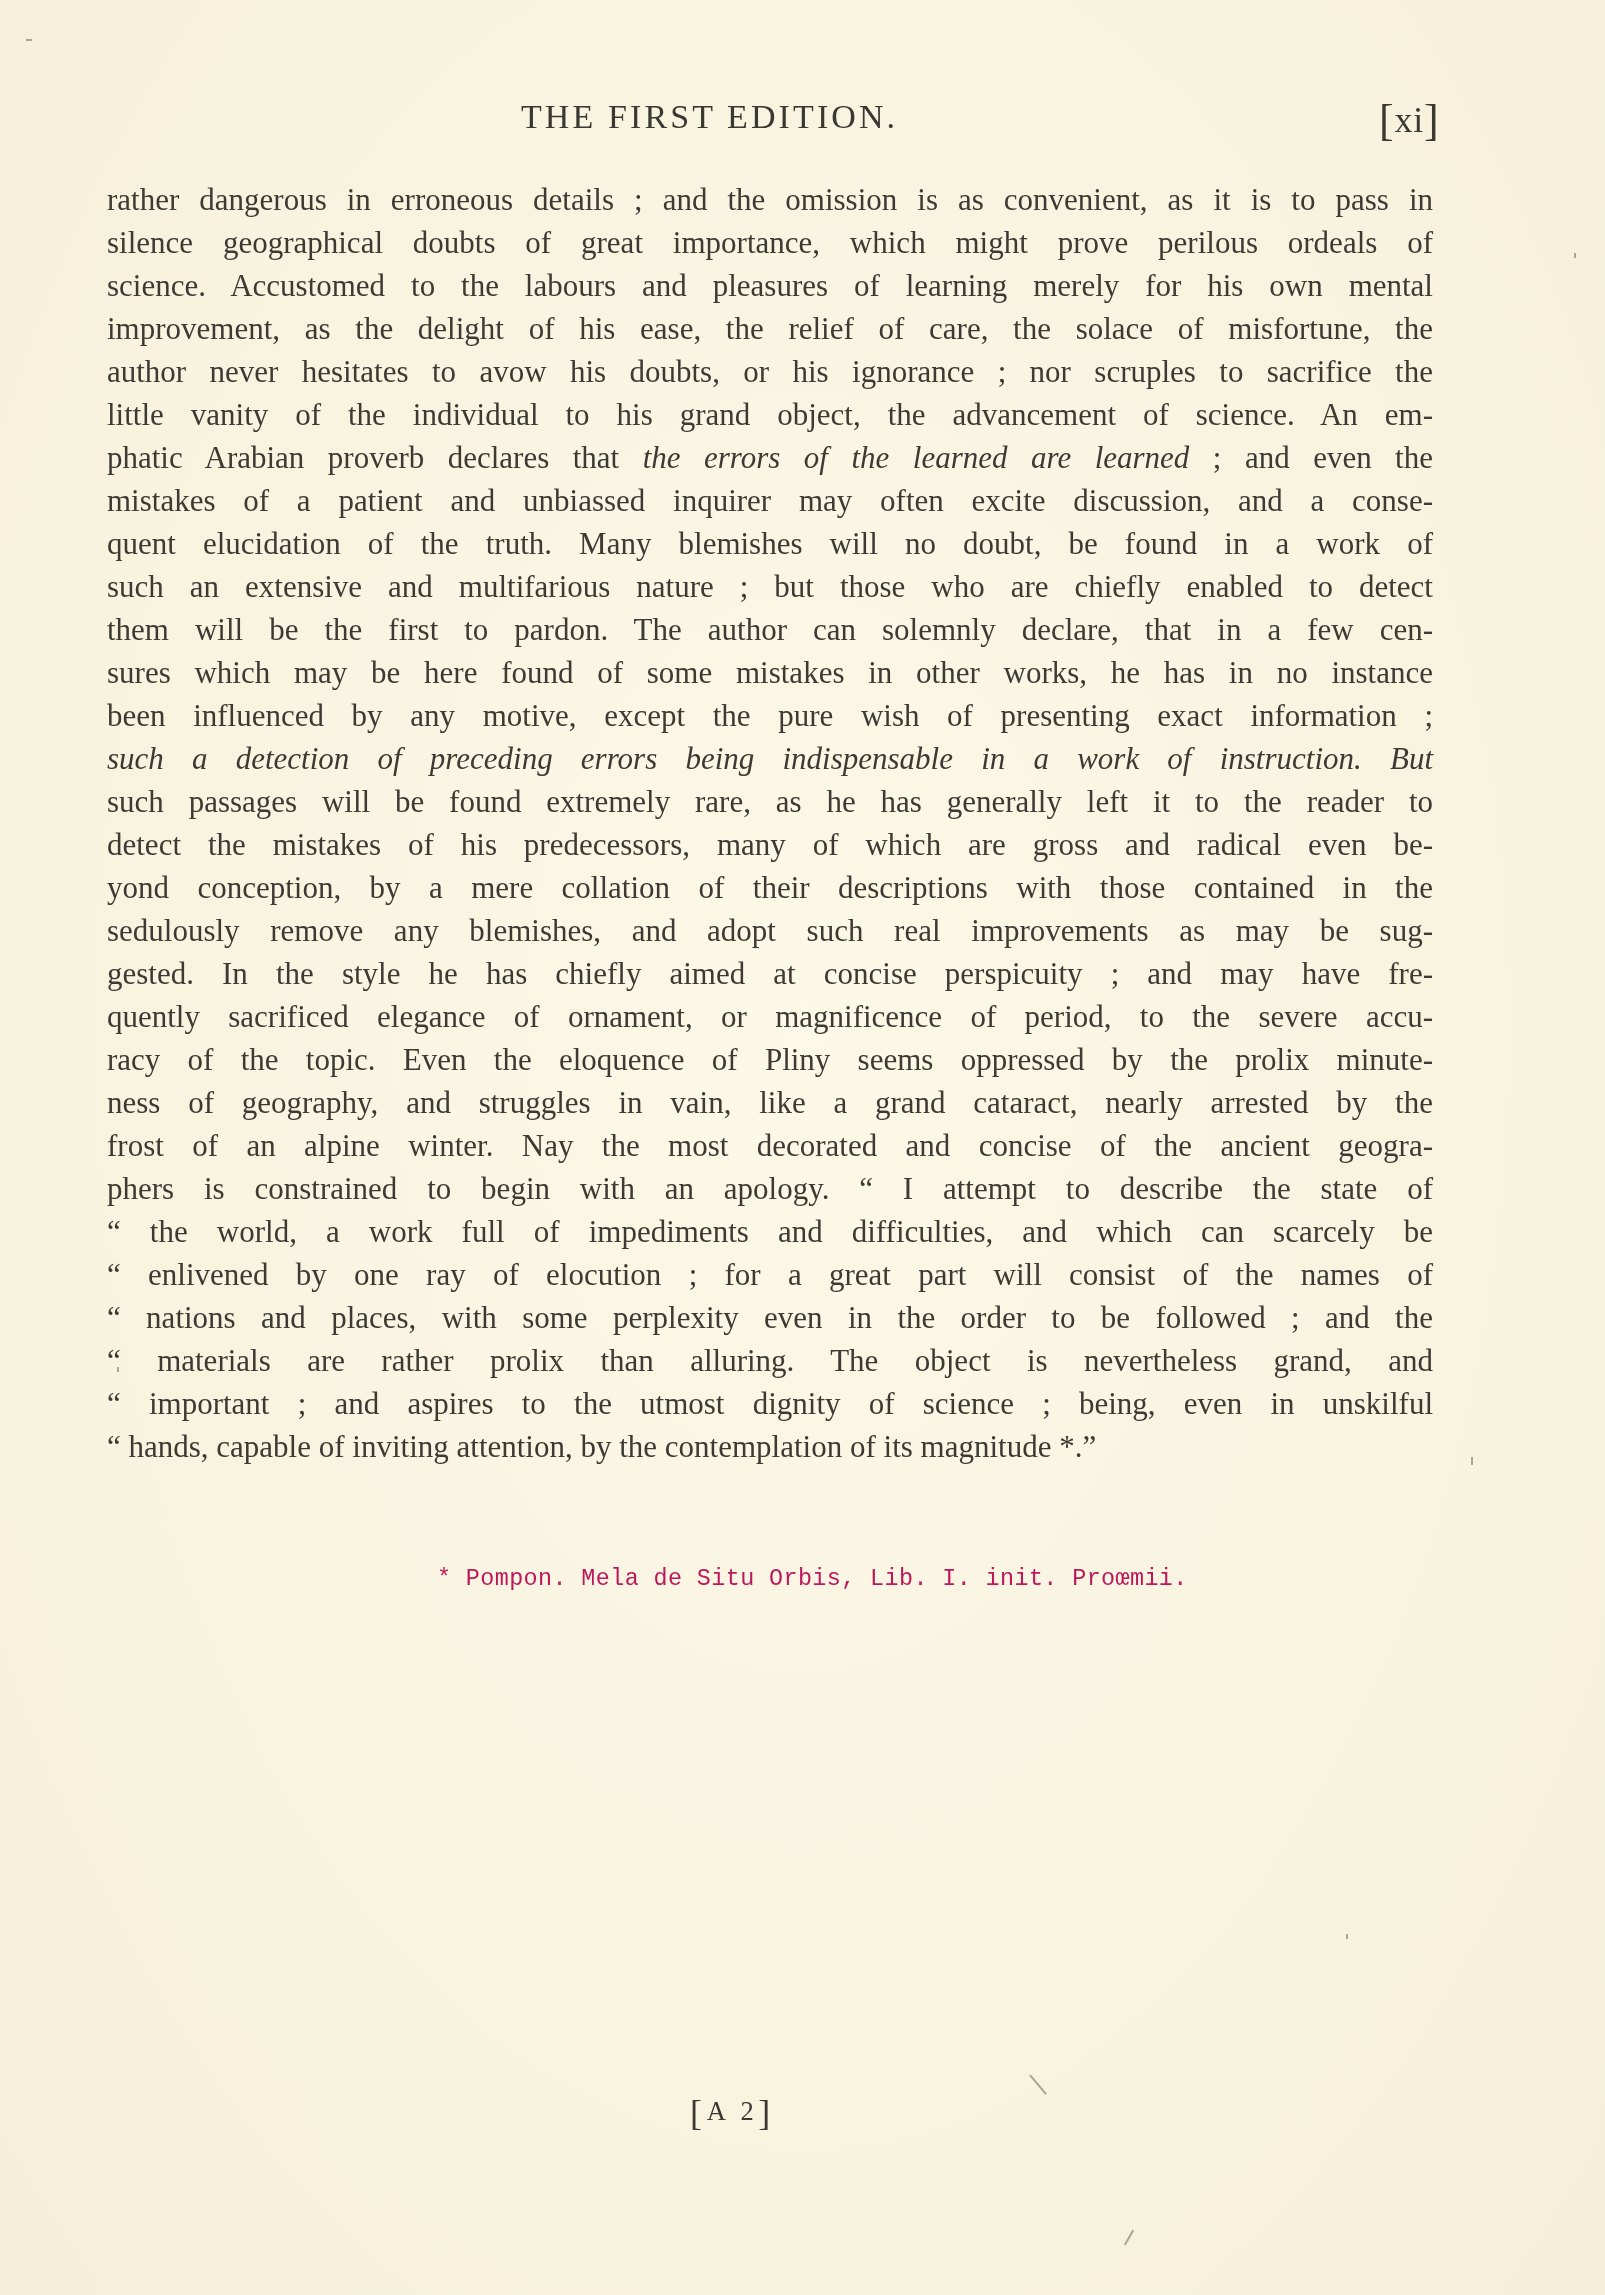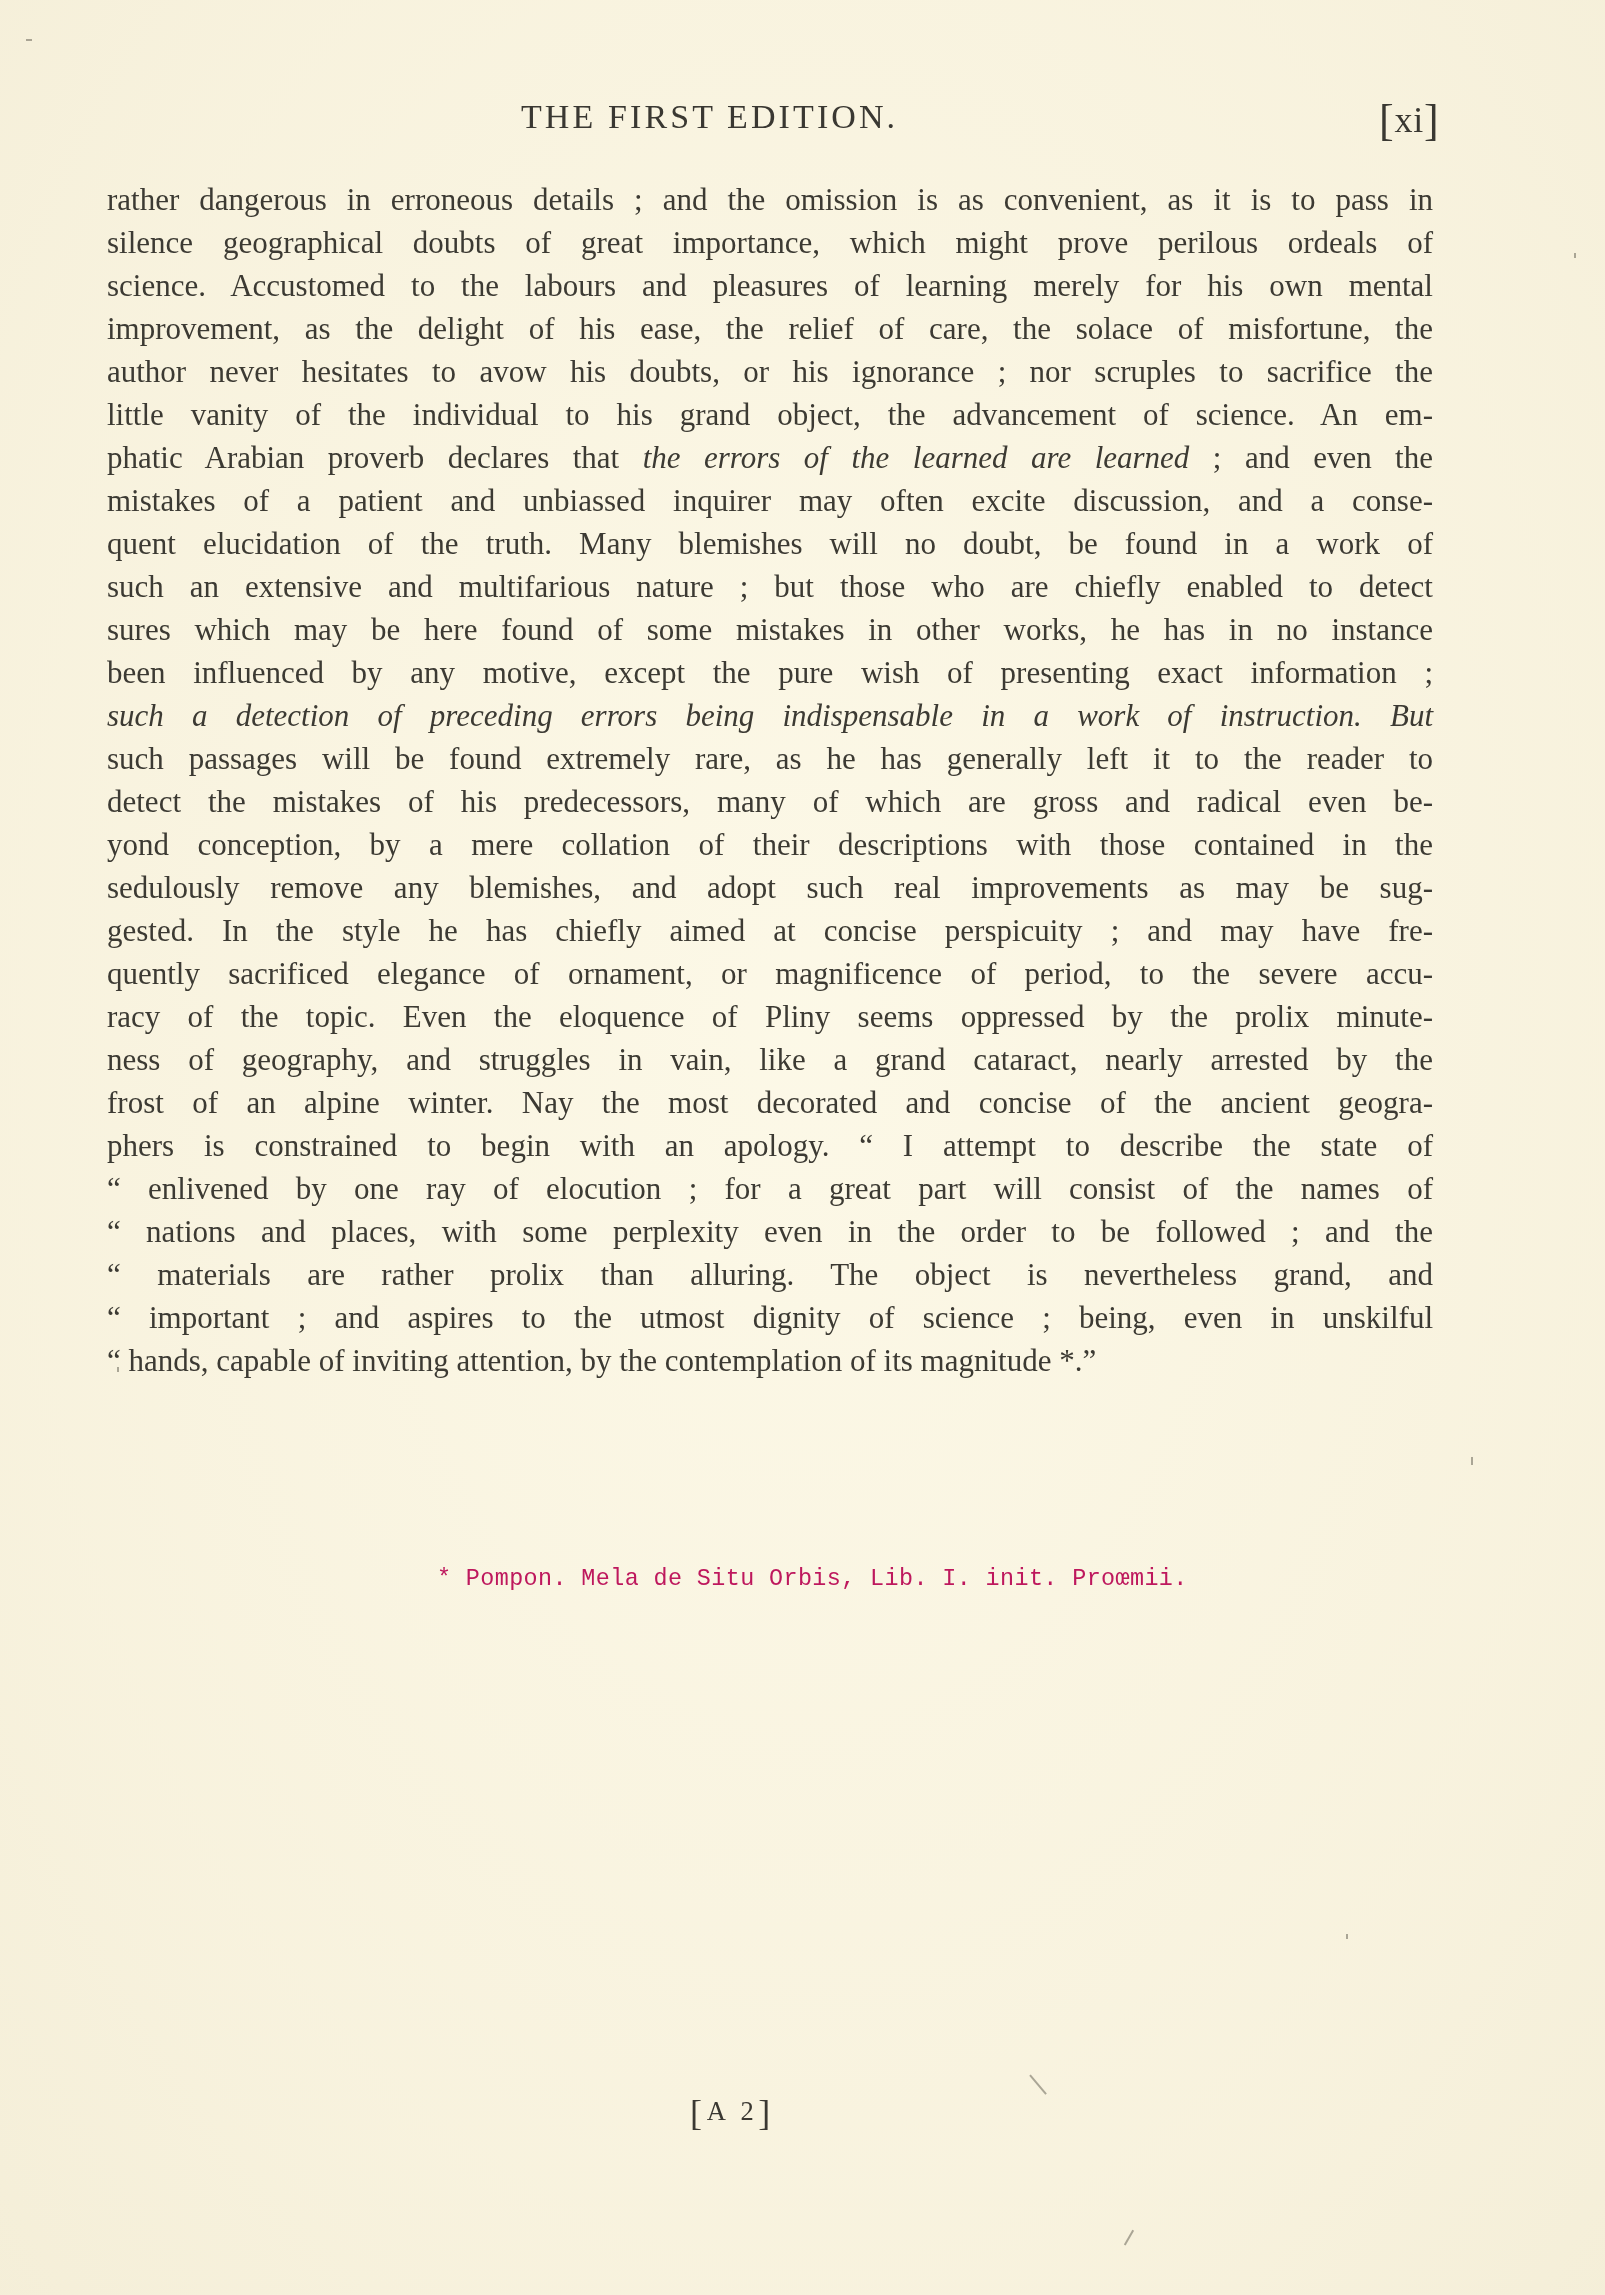--- a/index.html
+++ b/index.html
@@ -117,33 +117,35 @@
   <div class="line" style="display: block; width: 1326px;">rather dangerous in erroneous details ; and the omission is as convenient, as it is to pass in</div>
   <div class="line" style="display: block; width: 1326px;">silence geographical doubts of great importance, which might prove perilous ordeals of</div>
   <div class="line" style="display: block; width: 1326px;">science.  Accustomed to the labours and pleasures of learning merely for his own mental</div>
   <div class="line" style="display: block; width: 1326px;">improvement, as the delight of his ease, the relief of care, the solace of misfortune, the</div>
   <div class="line" style="display: block; width: 1326px;">author never hesitates to avow his doubts, or his ignorance ;  nor scruples to sacrifice the</div>
   <div class="line" style="display: block; width: 1326px;">little vanity of the individual to his grand object, the advancement of science.  An em-</div>
   <div class="line" style="display: block; width: 1326px;"><span>phatic Arabian proverb declares that </span><span class="ital">the errors of the learned are learned</span><span> ;  and even the</span></div>
   <div class="line" style="display: block; width: 1326px;">mistakes of a patient and unbiassed inquirer may often excite discussion, and a conse-</div>
   <div class="line" style="display: block; width: 1326px;">quent elucidation of the truth.  Many blemishes will no doubt, be found in a work of</div>
   <div class="line" style="display: block; width: 1326px;">such an extensive and multifarious nature ;  but those who are chiefly enabled to detect</div>
+  <div class="line" style="display: block; width: 1326px;">them will be the first to pardon.  The author can solemnly declare, that in a few cen-</div>
   <div class="line" style="display: block; width: 1326px;">sures which may be here found of some mistakes in other works, he has in no instance</div>
   <div class="line" style="display: block; width: 1326px;">been influenced by any motive, except the pure wish of presenting exact information ;</div>
   <div class="line" style="display: block; width: 1326px; font-style: italic;">such a detection of preceding errors being indispensable in a work of instruction.  But</div>
   <div class="line" style="display: block; width: 1326px;">such passages will be found extremely rare, as he has generally left it to the reader to</div>
   <div class="line" style="display: block; width: 1326px;">detect the mistakes of his predecessors, many of which are gross and radical even be-</div>
   <div class="line" style="display: block; width: 1326px;">yond conception, by a mere collation of their descriptions with those contained in the</div>
   <div class="line" style="display: block; width: 1326px;">sedulously remove any blemishes, and adopt such real improvements as may be sug-</div>
   <div class="line" style="display: block; width: 1326px;">gested.  In the style he has chiefly aimed at concise perspicuity ;  and may have fre-</div>
   <div class="line" style="display: block; width: 1326px;">quently sacrificed elegance of ornament, or magnificence of period, to the severe accu-</div>
   <div class="line" style="display: block; width: 1326px;">racy of the topic.  Even the eloquence of Pliny seems oppressed by the prolix minute-</div>
   <div class="line" style="display: block; width: 1326px;">ness of geography, and struggles in vain, like a grand cataract, nearly arrested by the</div>
   <div class="line" style="display: block; width: 1326px;">frost of an alpine winter.  Nay the most decorated and concise of the ancient geogra-</div>
   <div class="line" style="display: block; width: 1326px;">phers is constrained to begin with an apology.  “ I attempt to describe the state of</div>
+  <div class="line" style="display: block; width: 1326px;">“ the world, a work full of impediments and difficulties, and which can scarcely be</div>
   <div class="line" style="display: block; width: 1326px;">“ enlivened by one ray of elocution ;  for a great part will consist of the names of</div>
   <div class="line" style="display: block; width: 1326px;">“ nations and places, with some perplexity even in the order to be followed ;  and the</div>
   <div class="line" style="display: block; width: 1326px;">“ materials are rather prolix than alluring.  The object is nevertheless grand, and</div>
   <div class="line" style="display: block; width: 1326px;">“ important ;  and aspires to the utmost dignity of science ;  being, even in unskilful</div>
   <div class="line last" style="display: block; width: 1326px;">“ hands, capable of inviting attention, by the contemplation of its magnitude *.”</div>
 </div>
 
 <div class="footnote">* Pompon. Mela de Situ Orbis, Lib. I. init. Proœmii.</div>
 
 <div class="signature">

